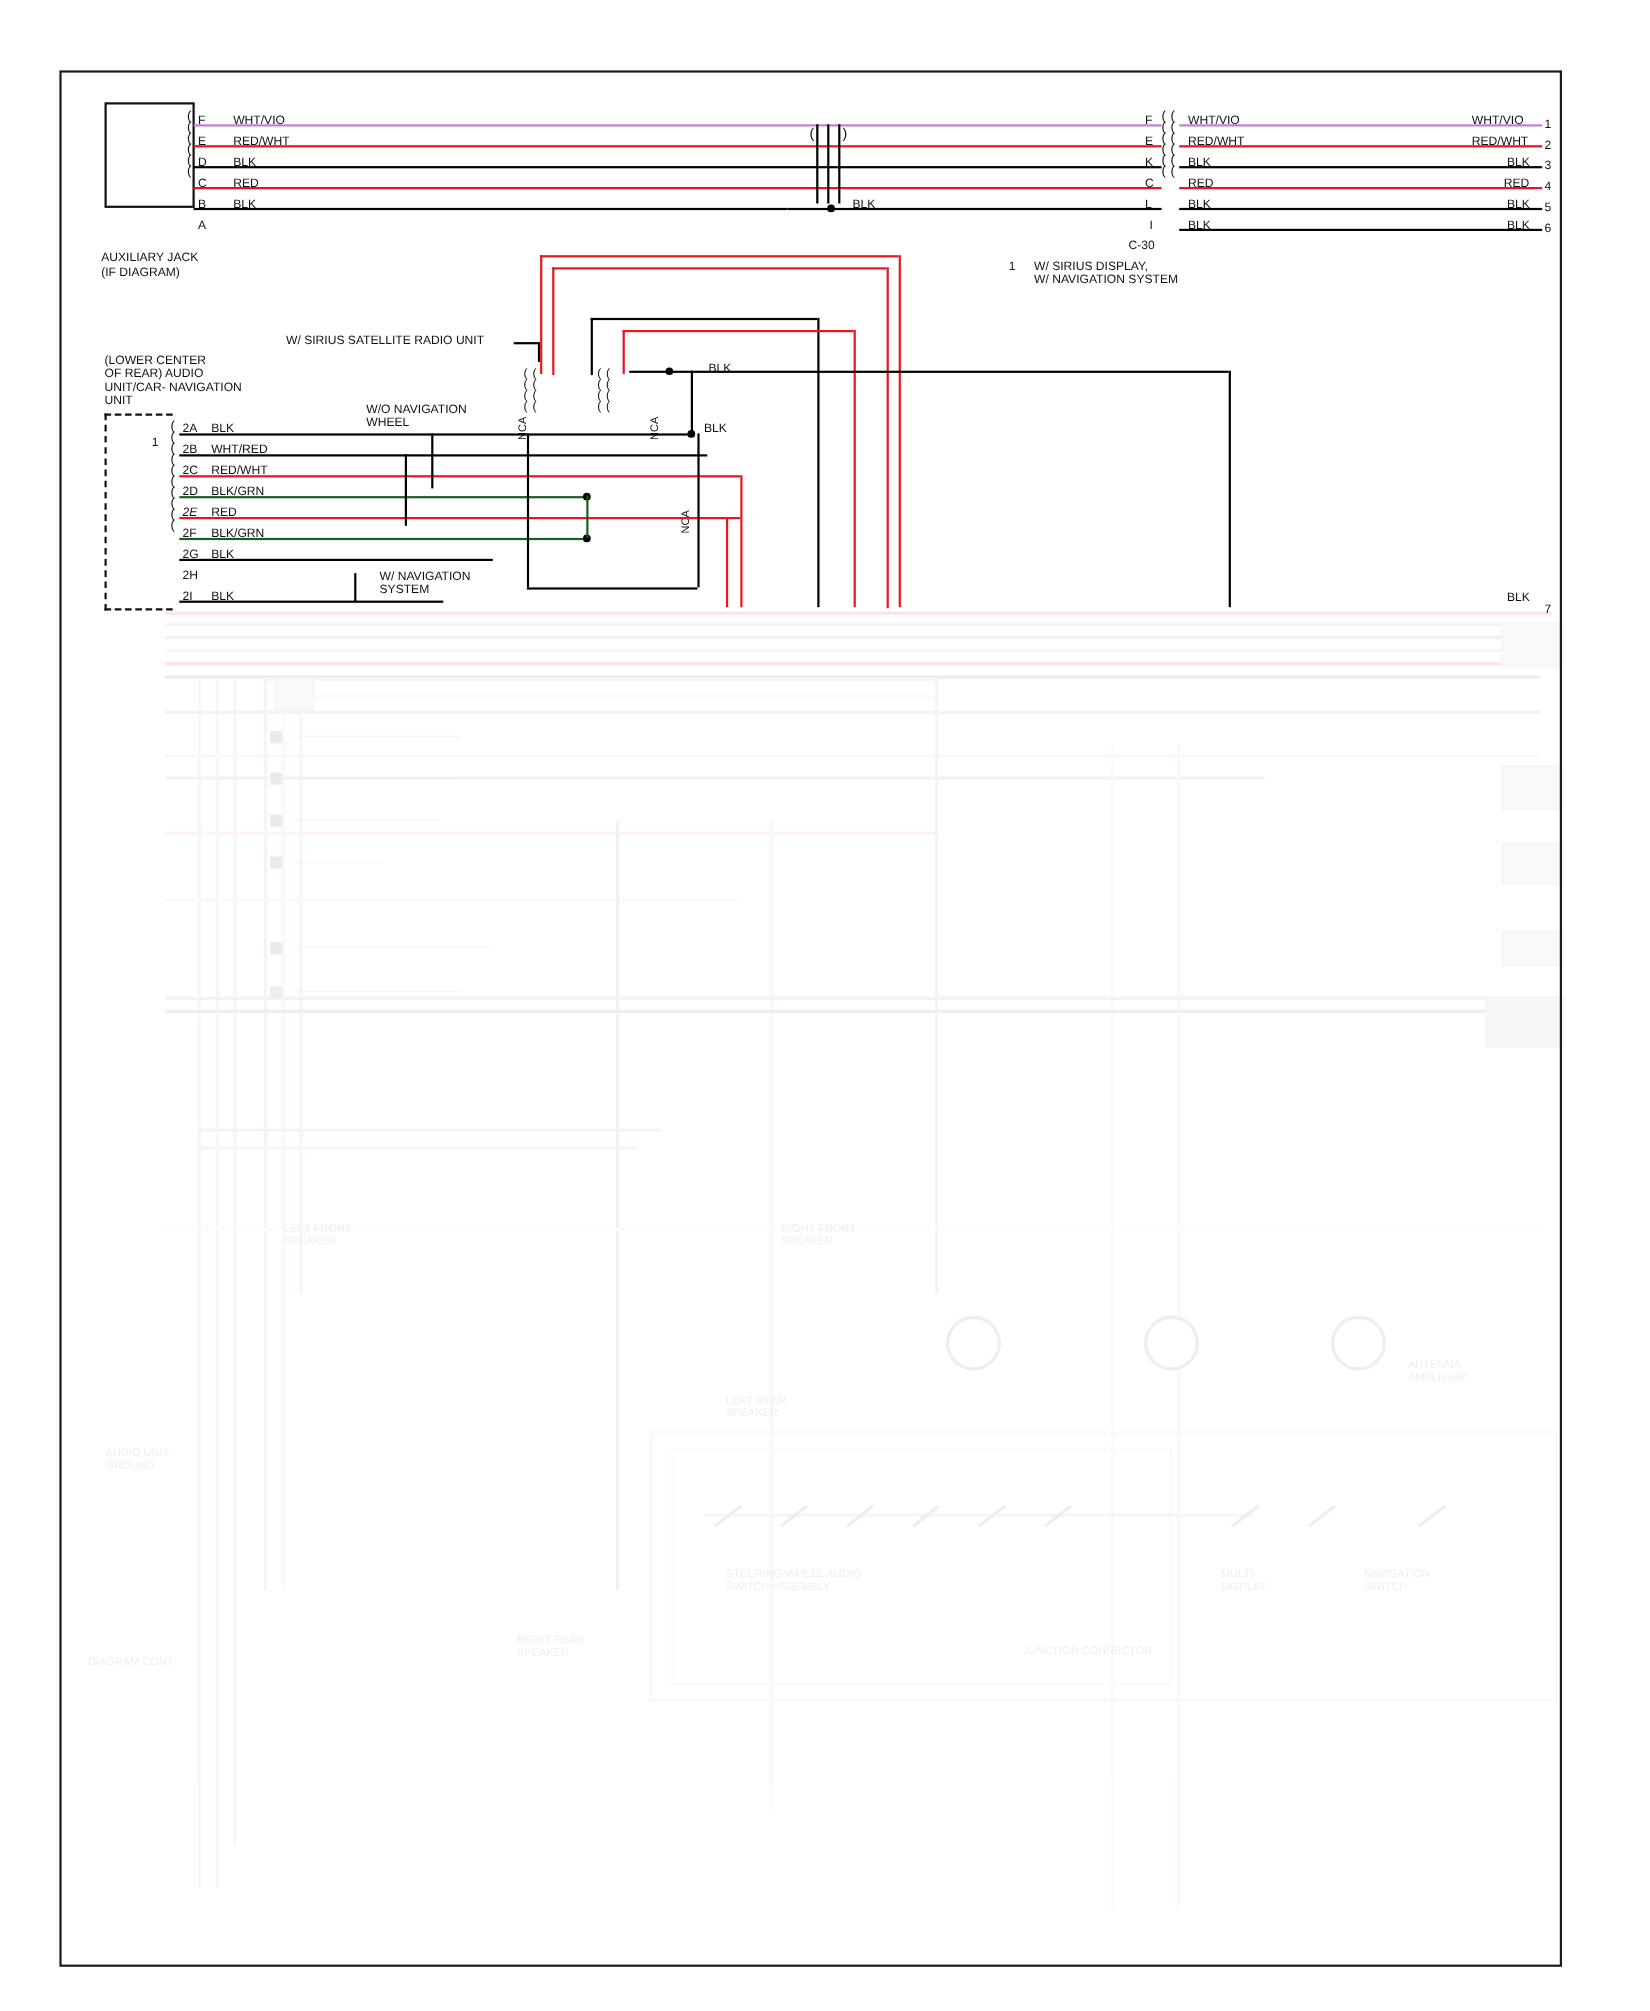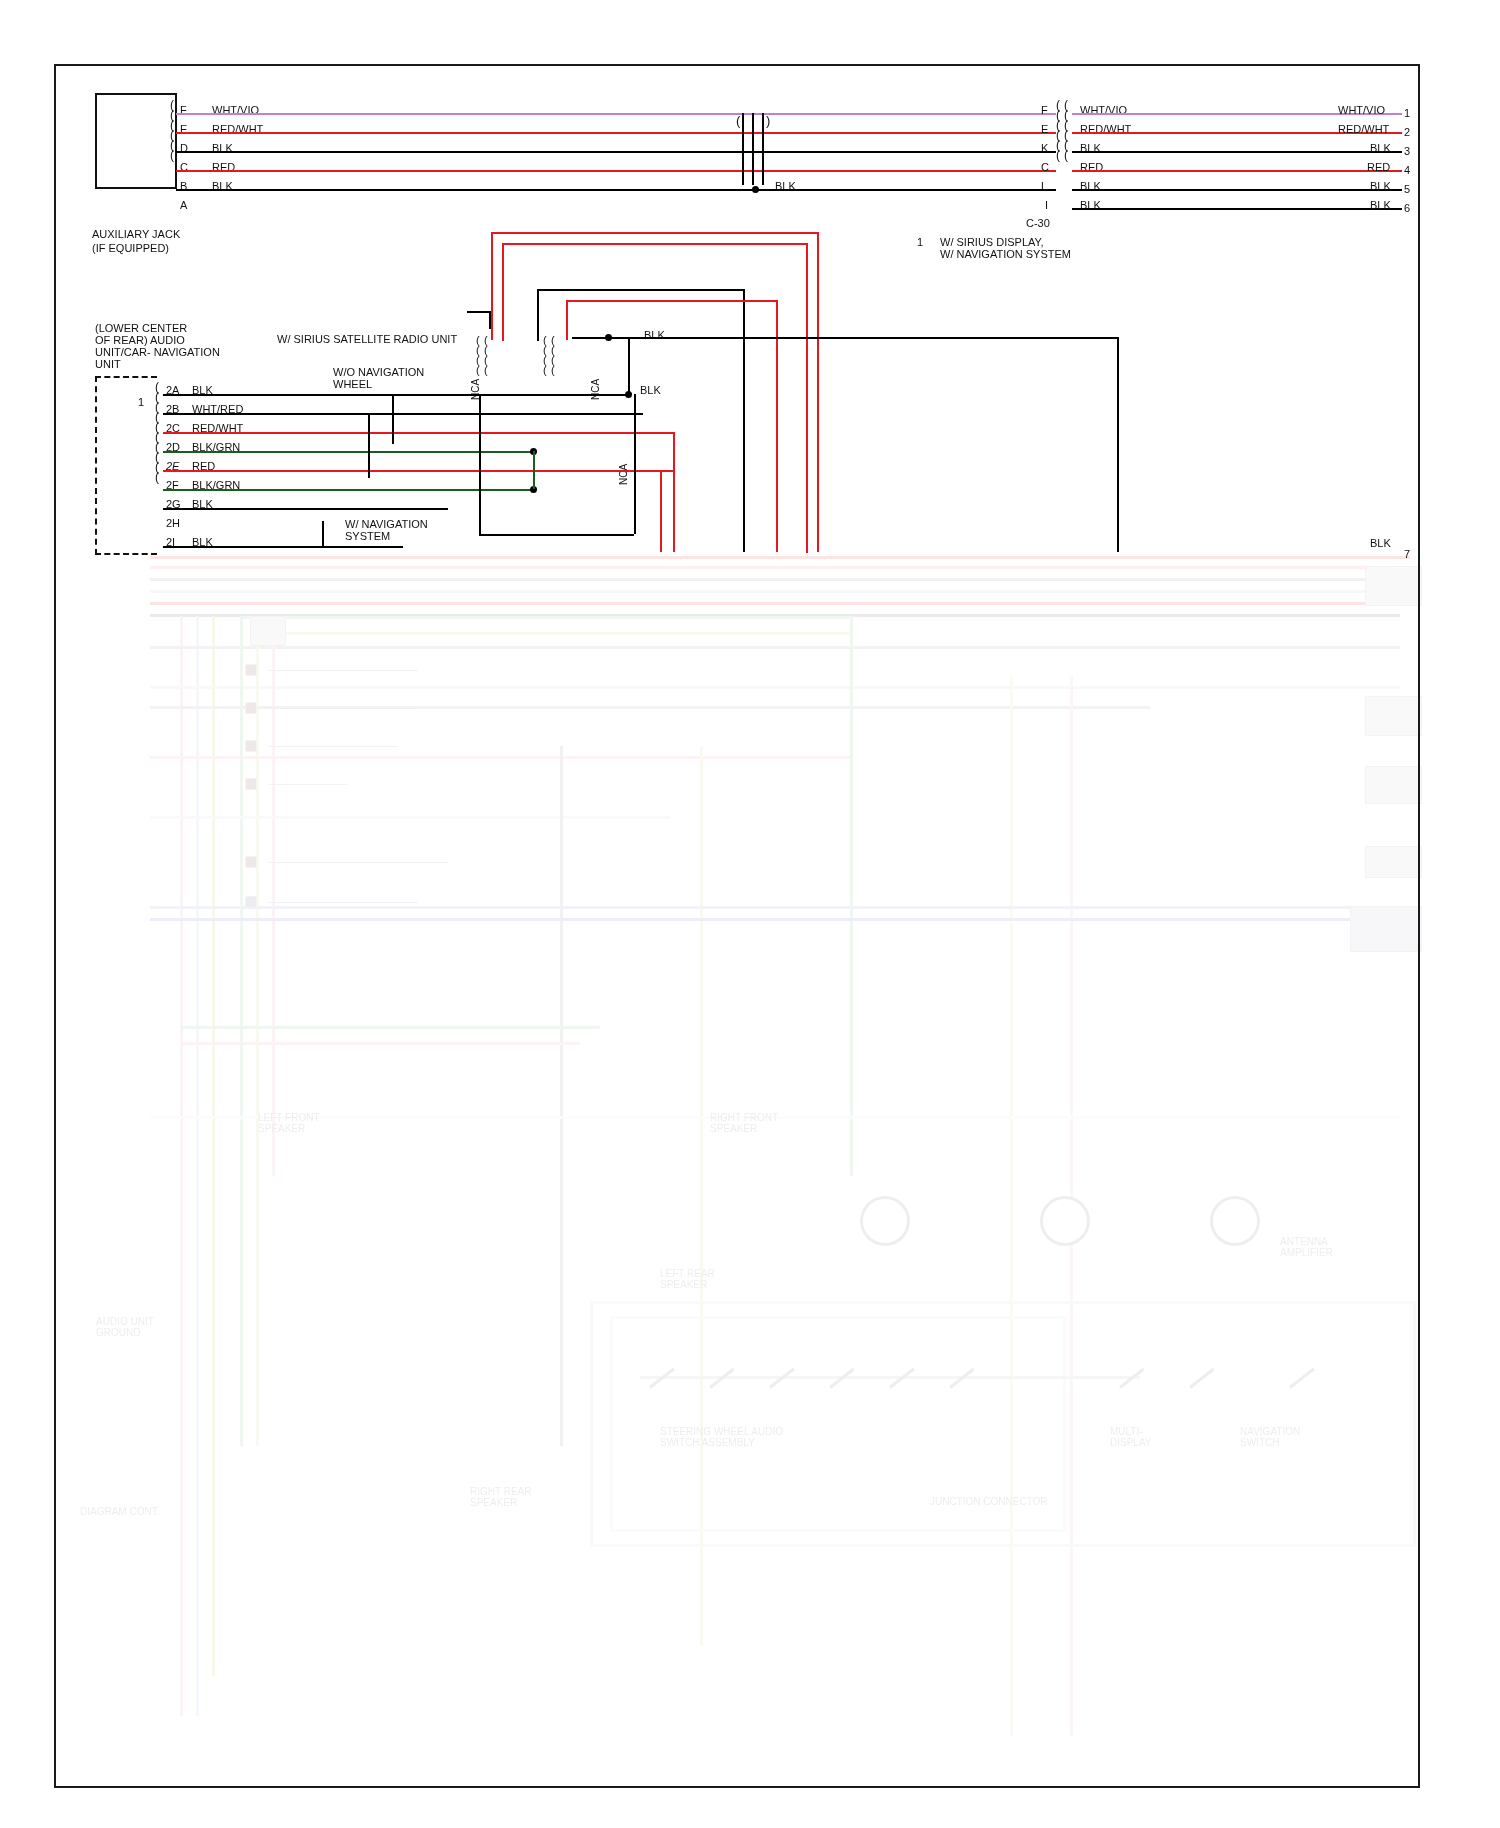--- a/index.html
+++ b/index.html
@@ -137,21 +137,21 @@
 
     </div>
   </div>
   <div class="veil"></div>
 
   <div class="frame" style="left:54px;top:64px;width:1362px;height:1720px;"></div>
 
   <div class="box" style="left:95px;top:93px;width:78px;height:92px;"></div>
 
   <div class="txt" style="left:92px;top:228px;">AUXILIARY JACK</div>
-  <div class="txt" style="left:92px;top:242px;">(IF EQUIPPED)</div>
+  <div class="txt" style="left:92px;top:242px;">(IF DIAGRAM)</div>
 
   <div class="txt" style="left:180px;top:104px;">F</div>
   <div class="txt" style="left:180px;top:123px;">E</div>
   <div class="txt" style="left:180px;top:142px;">D</div>
   <div class="txt" style="left:180px;top:161px;">C</div>
   <div class="txt" style="left:180px;top:180px;">B</div>
   <div class="txt" style="left:180px;top:199px;">A</div>
 
   <div class="conn" style="left:170px;top:100px;">(<br>(<br>(<br>(<br>(<br>(</div>
 
@@ -218,21 +218,21 @@
   <div class="txt" style="left:1404px;top:183px;">5</div>
   <div class="txt" style="left:1404px;top:202px;">6</div>
   <div class="txt" style="left:1404px;top:548px;">7</div>
 
   <div class="txt" style="left:1370px;top:537px;">BLK</div>
 
   <div class="txt" style="left:917px;top:236px;">1</div>
   <div class="txt" style="left:940px;top:236px;">W/ SIRIUS DISPLAY,
 W/ NAVIGATION SYSTEM</div>
 
-  <div class="txt" style="left:277px;top:304px;margin-top:29px;">W/ SIRIUS SATELLITE RADIO UNIT</div>
+  <div class="txt" style="left:260px;top:304px;">W/ SIRIUS SATELLITE RADIO UNIT</div>
   <div class="wire h blk" style="left:467px;top:311px;width:22px;"></div>
   <div class="wire v blk" style="left:489px;top:311px;height:18px;"></div>
 
   <div class="conn" style="left:476px;top:335px;font-size:11px;">(<br>(<br>(<br>(</div>
   <div class="conn" style="left:484px;top:335px;font-size:11px;">(<br>(<br>(<br>(</div>
   <div class="conn" style="left:543px;top:335px;font-size:11px;">(<br>(<br>(<br>(</div>
   <div class="conn" style="left:551px;top:335px;font-size:11px;">(<br>(<br>(<br>(</div>
 
   <div class="vert-txt" style="left:470px;top:400px;">NCA</div>
   <div class="vert-txt" style="left:590px;top:400px;">NCA</div>

